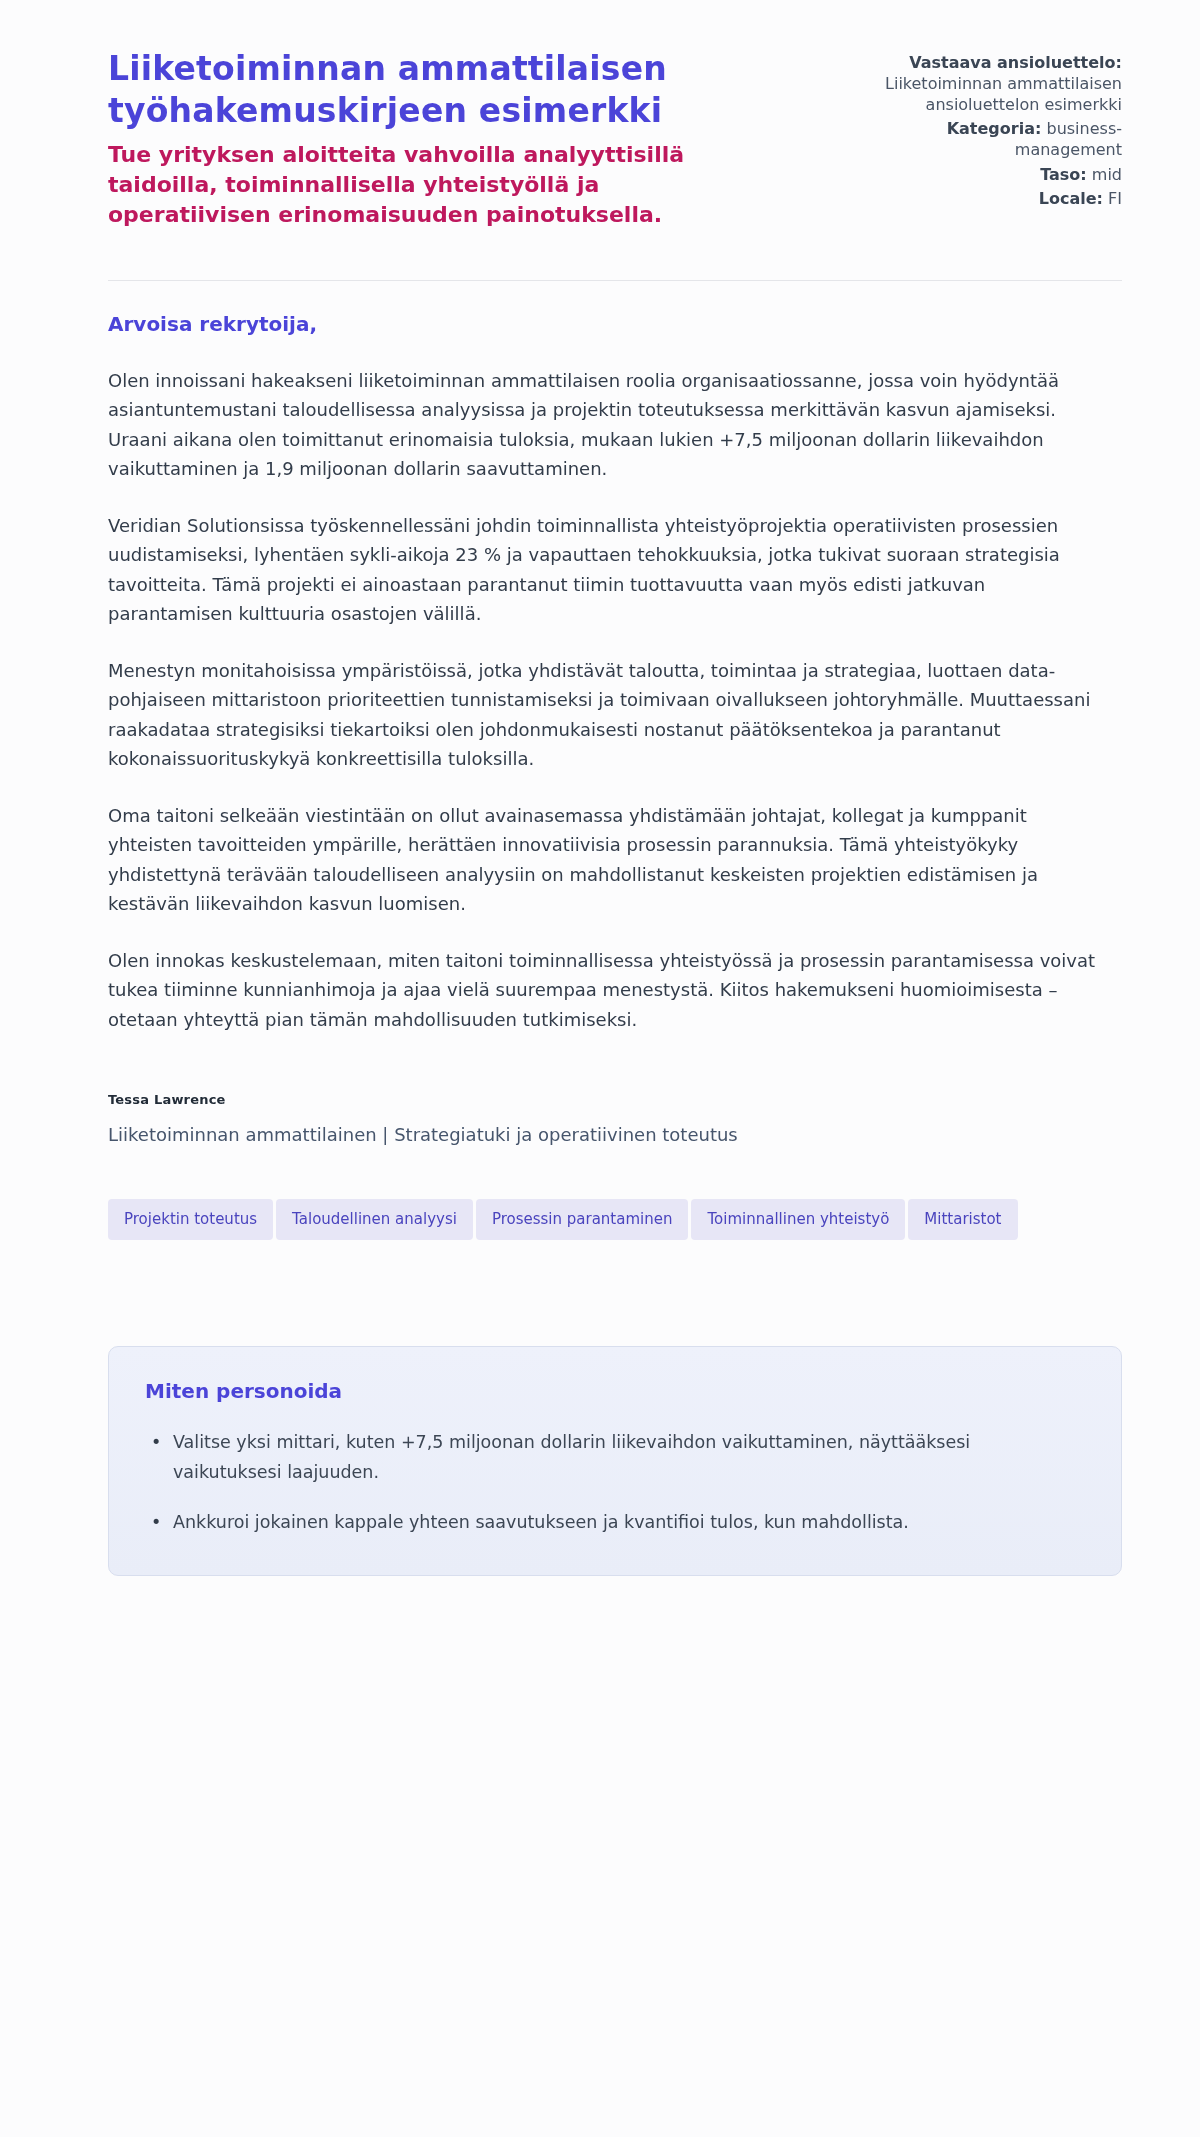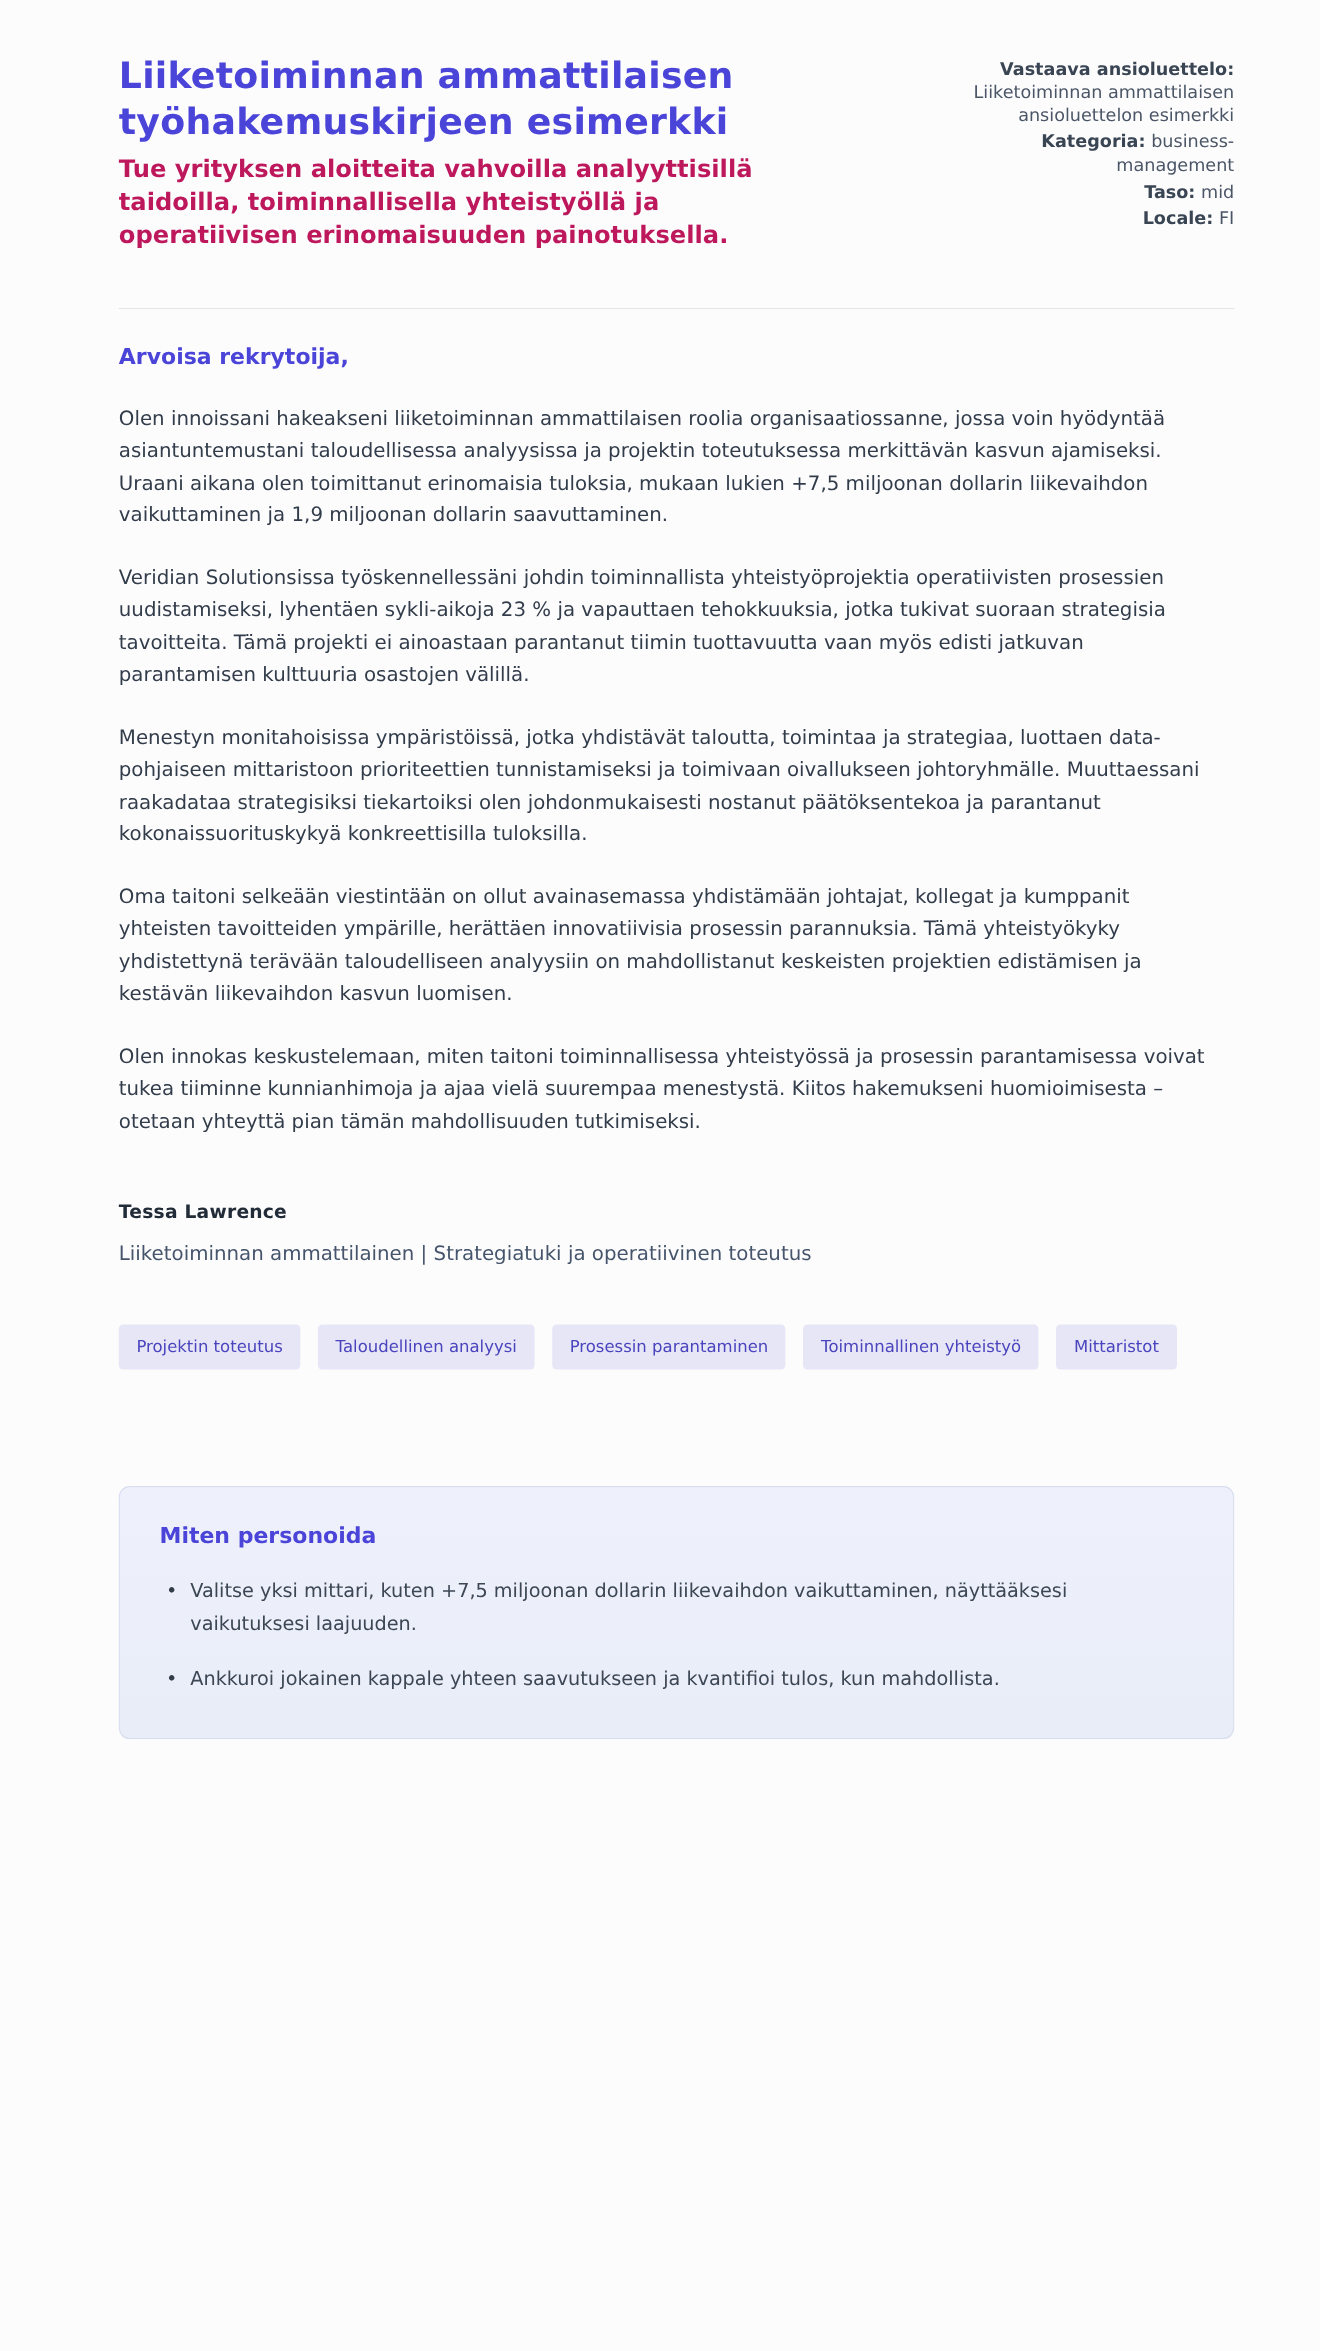--- a/index.html
+++ b/index.html
@@ -63,37 +63,37 @@
   }
   .para {
     font-size: 18px;
     line-height: 1.64;
     margin-bottom: 27px;
     color: #323c4a;
     max-width: 1000px;
   }
   .sig-name {
     margin-top: 58px;
-    font-size: 17px;
+    font-size: 13px;
     font-weight: bold;
     color: #222c38;
     letter-spacing: 0.2px;
   }
   .sig-role {
     margin-top: 17px;
     font-size: 18px;
     color: #46556c;
   }
 
   
   .tags {
     margin-top: 54px;
     display: flex;
     flex-wrap: wrap;
-    gap: 16px;
+    gap: 3px;
     max-width: 1000px;
   }
   .tag {
     display: inline-block;
     background: #e7e6f6;
     color: #4a44be;
     font-size: 15px;
     line-height: 1;
     padding: 13px 16px;
     border-radius: 4px;

